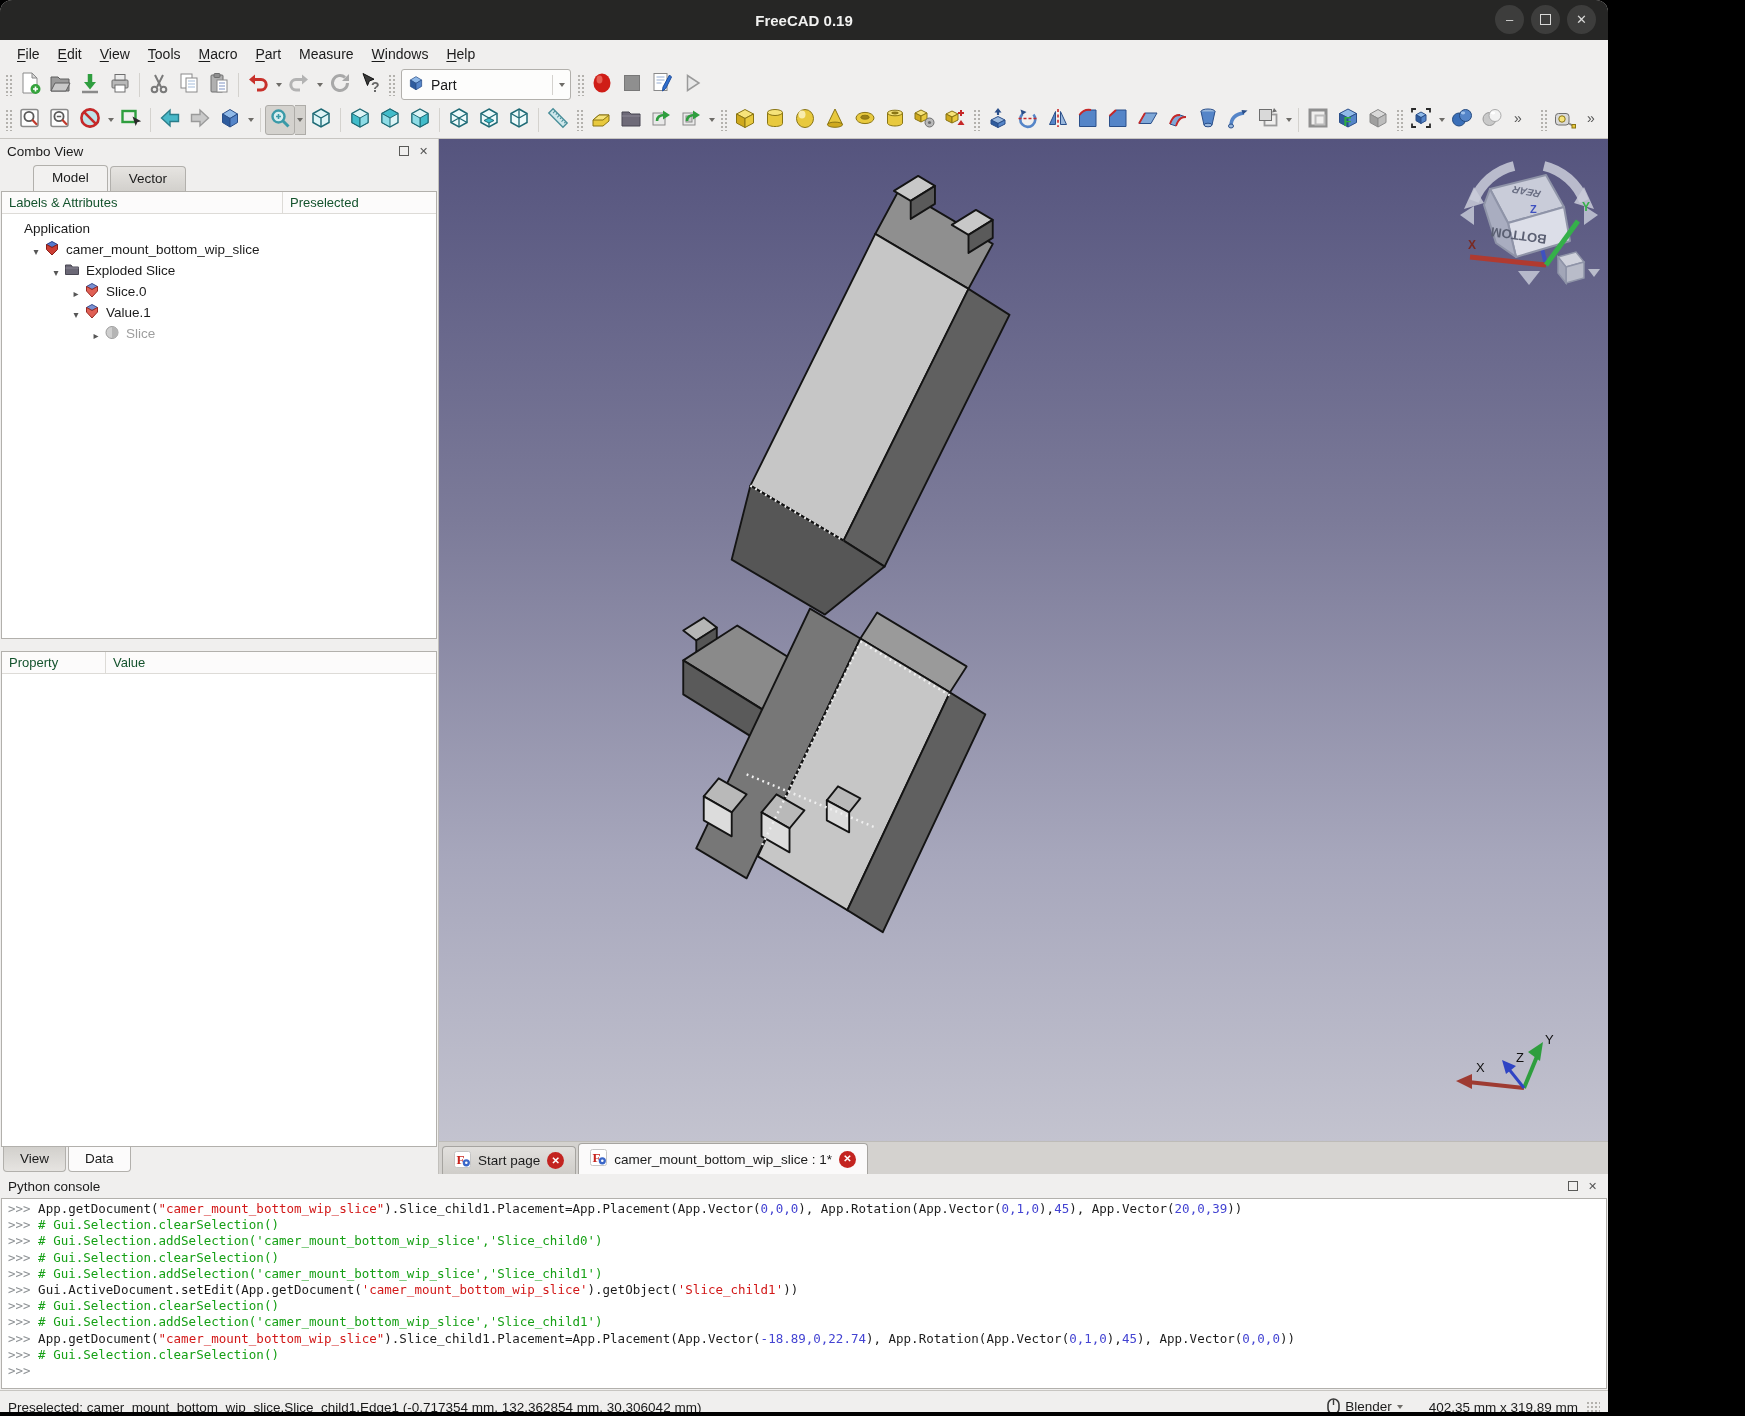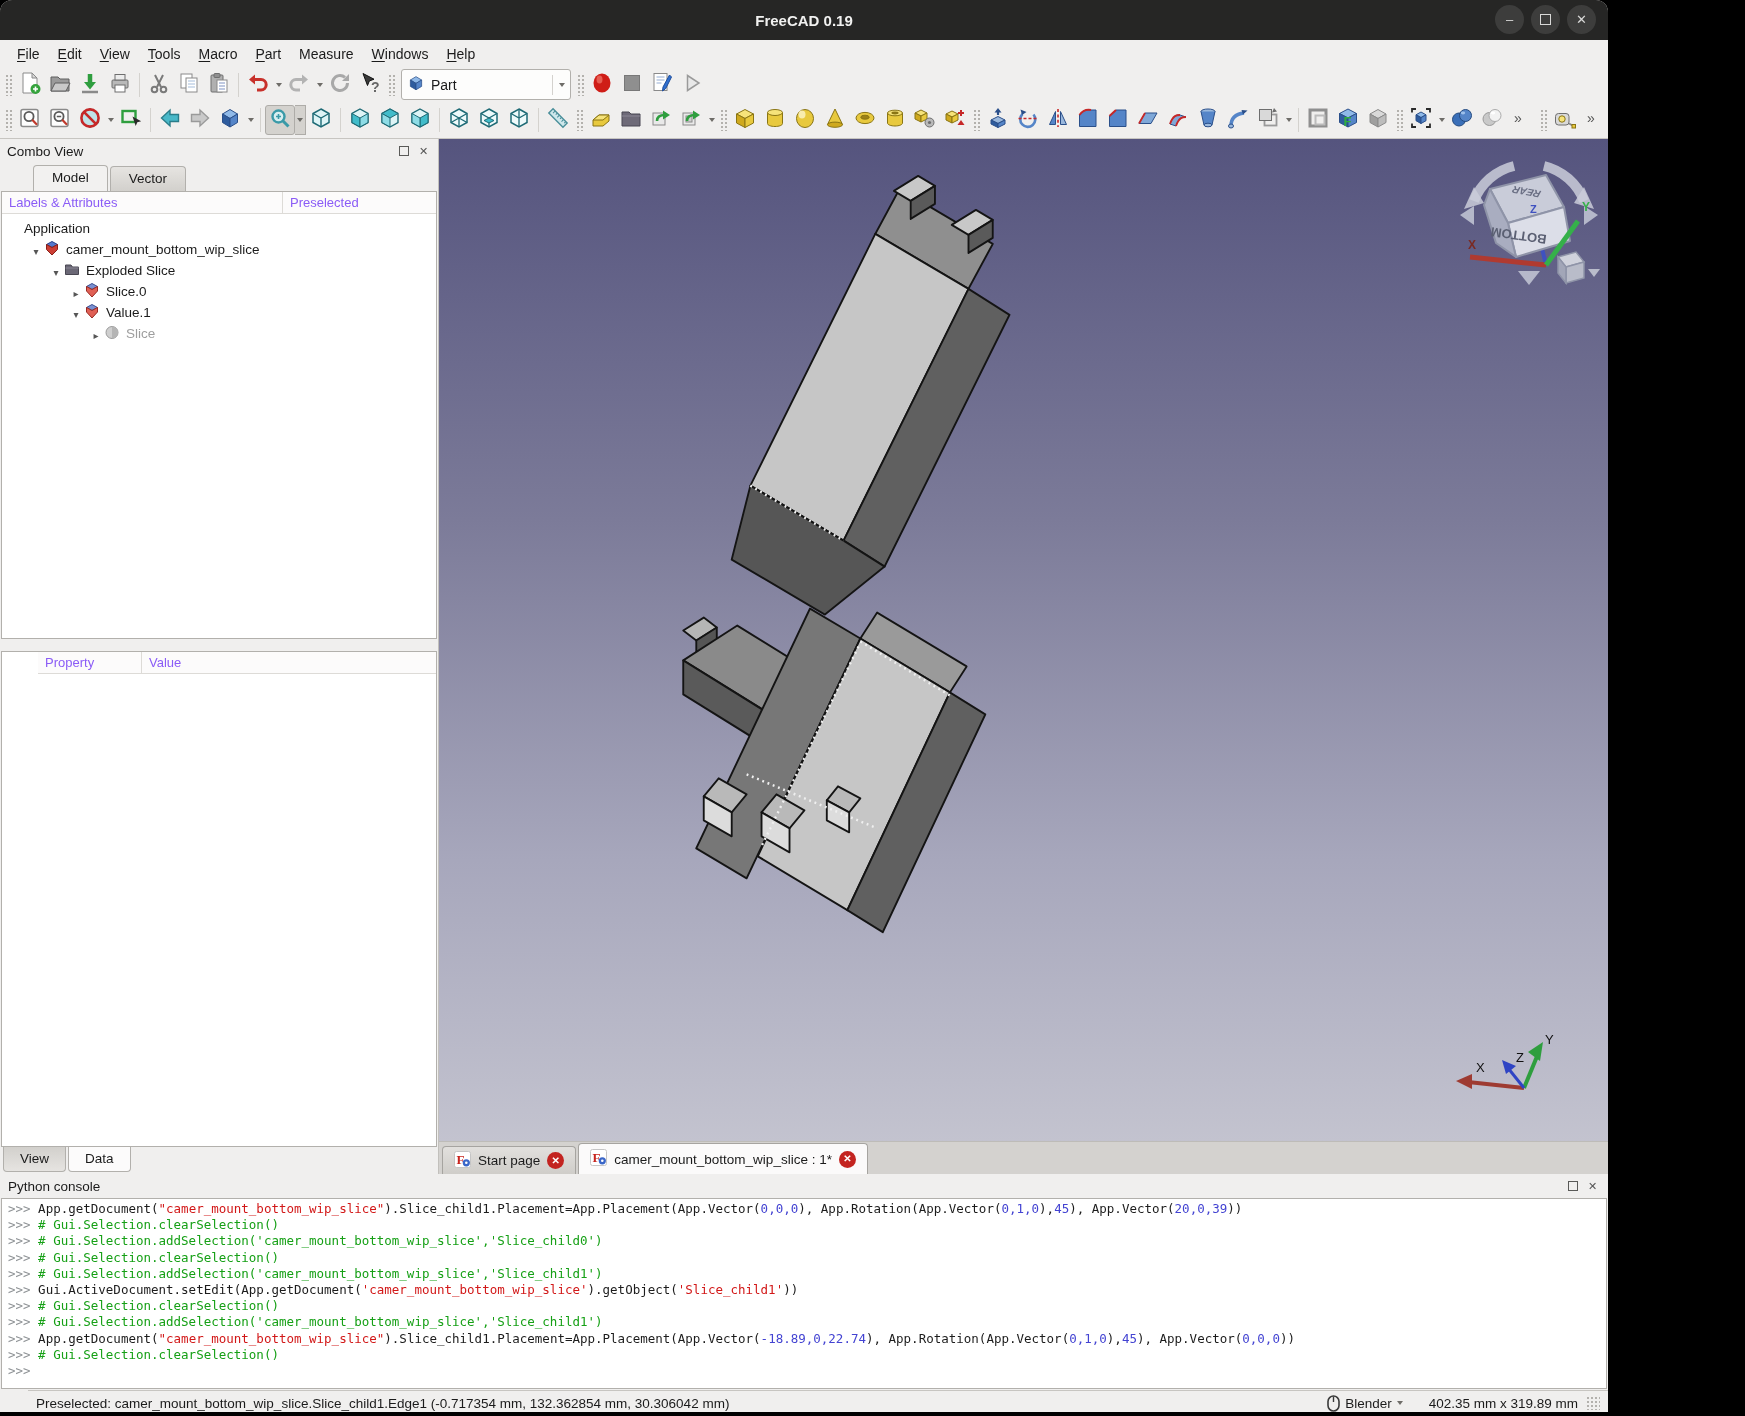--- a/index.html
+++ b/index.html
@@ -48,30 +48,30 @@
   .small-btn{width:15px;height:15px;margin-left:5px;display:flex;align-items:center;justify-content:center;
              color:#555;font-size:11px;line-height:1;}
   .small-btn .sq{width:8px;height:8px;border:1.4px solid #5a5a58;display:block;}
   .cv-tabs{height:28px;display:flex;align-items:flex-end;padding-left:5px;gap:2px;margin-left:28px;}
   .tab{padding:4px 18px 5px;font-size:13.5px;color:#1b1b1b;border:1px solid #b2b0ac;border-bottom:none;
        border-radius:4px 4px 0 0;background:linear-gradient(#e6e4e1,#d2d0cc);}
   .tab.active{background:#f2f1f0;padding-bottom:6px;}
   .tree-wrap{height:446px;margin:0 1px;border:1px solid #b2b0ac;background:#fff;display:flex;
              flex-direction:column;flex:none;}
   .grid-header{display:flex;height:22px;border-bottom:1px solid #dddbd7;background:#fcfbfb;
-               font-size:13px;color:#8b5cf6;flex:none;box-sizing:border-box;}
+               font-size:13px;color:#14532d;flex:none;box-sizing:border-box;}
   .gh-cell{padding:3px 7px;border-right:1px solid #dddbd7;box-sizing:border-box;white-space:nowrap;overflow:hidden;}
   .tree-body{flex:1;overflow:hidden;font-size:13.5px;color:#1b1b1b;padding-top:1px;}
   .tree-row{display:flex;align-items:flex-end;height:21px;white-space:nowrap;}
   .expander{width:16px;flex:none;text-align:center;font-size:10px;color:#565656;}
   .tree-icon{width:17px;height:17px;flex:none;margin-right:5px;}
   .tree-label.bold{font-weight:normal;}
   .tree-row.disabled{color:#9e9e9e;}
   .panel-splitter{height:12px;flex:none;}
-  .prop-wrap{flex:1;margin:0 1px;border:1px solid #b2b0ac;background:#fff;display:flex;flex-direction:column;padding-left:36px;}
+  .prop-wrap{flex:1;margin:0 1px;border:1px solid #b2b0ac;background:#fff;display:flex;flex-direction:column;}
   .prop-body{flex:1;}
   .bottom-tabs{height:27px;display:flex;align-items:flex-start;padding-left:3px;gap:2px;flex:none;}
   .btab{padding:4px 16px 5px;font-size:13.5px;color:#1b1b1b;border:1px solid #b2b0ac;border-top:none;
         border-radius:0 0 4px 4px;background:linear-gradient(#d2d0cc,#e6e4e1);}
   .btab.active{background:#fcfbfb;}
   
   .right-col{flex:1;display:flex;flex-direction:column;min-width:0;}
   .viewport{flex:1;position:relative;overflow:hidden;
             background:linear-gradient(180deg,#55547e 0%,#7c7b99 38%,#a7a7bc 72%,#c3c3cf 100%);}
   .viewport svg.fill{position:absolute;left:0;top:0;width:100%;height:100%;}
@@ -88,22 +88,22 @@
              display:flex;align-items:center;justify-content:center;font-weight:bold;line-height:1;}
   
   .console{height:216px;display:flex;flex-direction:column;background:#f0efee;flex:none;}
   .console-header{height:24px;display:flex;align-items:center;padding:0 8px;font-size:13.5px;color:#1b1b1b;}
   .console-body{flex:1;margin:0 1px 1px 1px;border:1px solid #b2b0ac;background:#fff;
                 font-family:"DejaVu Sans Mono",monospace;font-size:12.5px;line-height:16.2px;
                 padding:2px 0 0 6px;white-space:pre;overflow:hidden;}
   .seg-p{color:#8f9396;} .seg-t{color:#1c1c1c;margin-top:18px;} .seg-s{color:#d21818;}
   .seg-c{color:#16a016;} .seg-n{color:#4343d2;}
   
-  .statusbar{height:24px;border-top:1px solid #c7c5c1;display:flex;align-items:center;
-             padding:0 8px;font-size:13.5px;color:#1b1b1b;flex:none;background:#f0efee;margin-left:28px;}
+  .statusbar{height:24px;border-top:1px solid #c7c5c1;display:flex;align-items:flex-end;
+             padding:0 8px;font-size:13.5px;color:#1b1b1b;flex:none;background:#f0efee;}
   .sb-grow{flex:1;}
   .sb-nav{display:flex;align-items:center;gap:5px;margin-right:26px;}
   .sb-grip{width:14px;height:14px;margin-left:8px;
            background-image:radial-gradient(circle,#b3b1ad 1px,transparent 1.2px);background-size:4px 4px;}
 </style>
 </head>
 <body>
 
 <div class="window">
 

